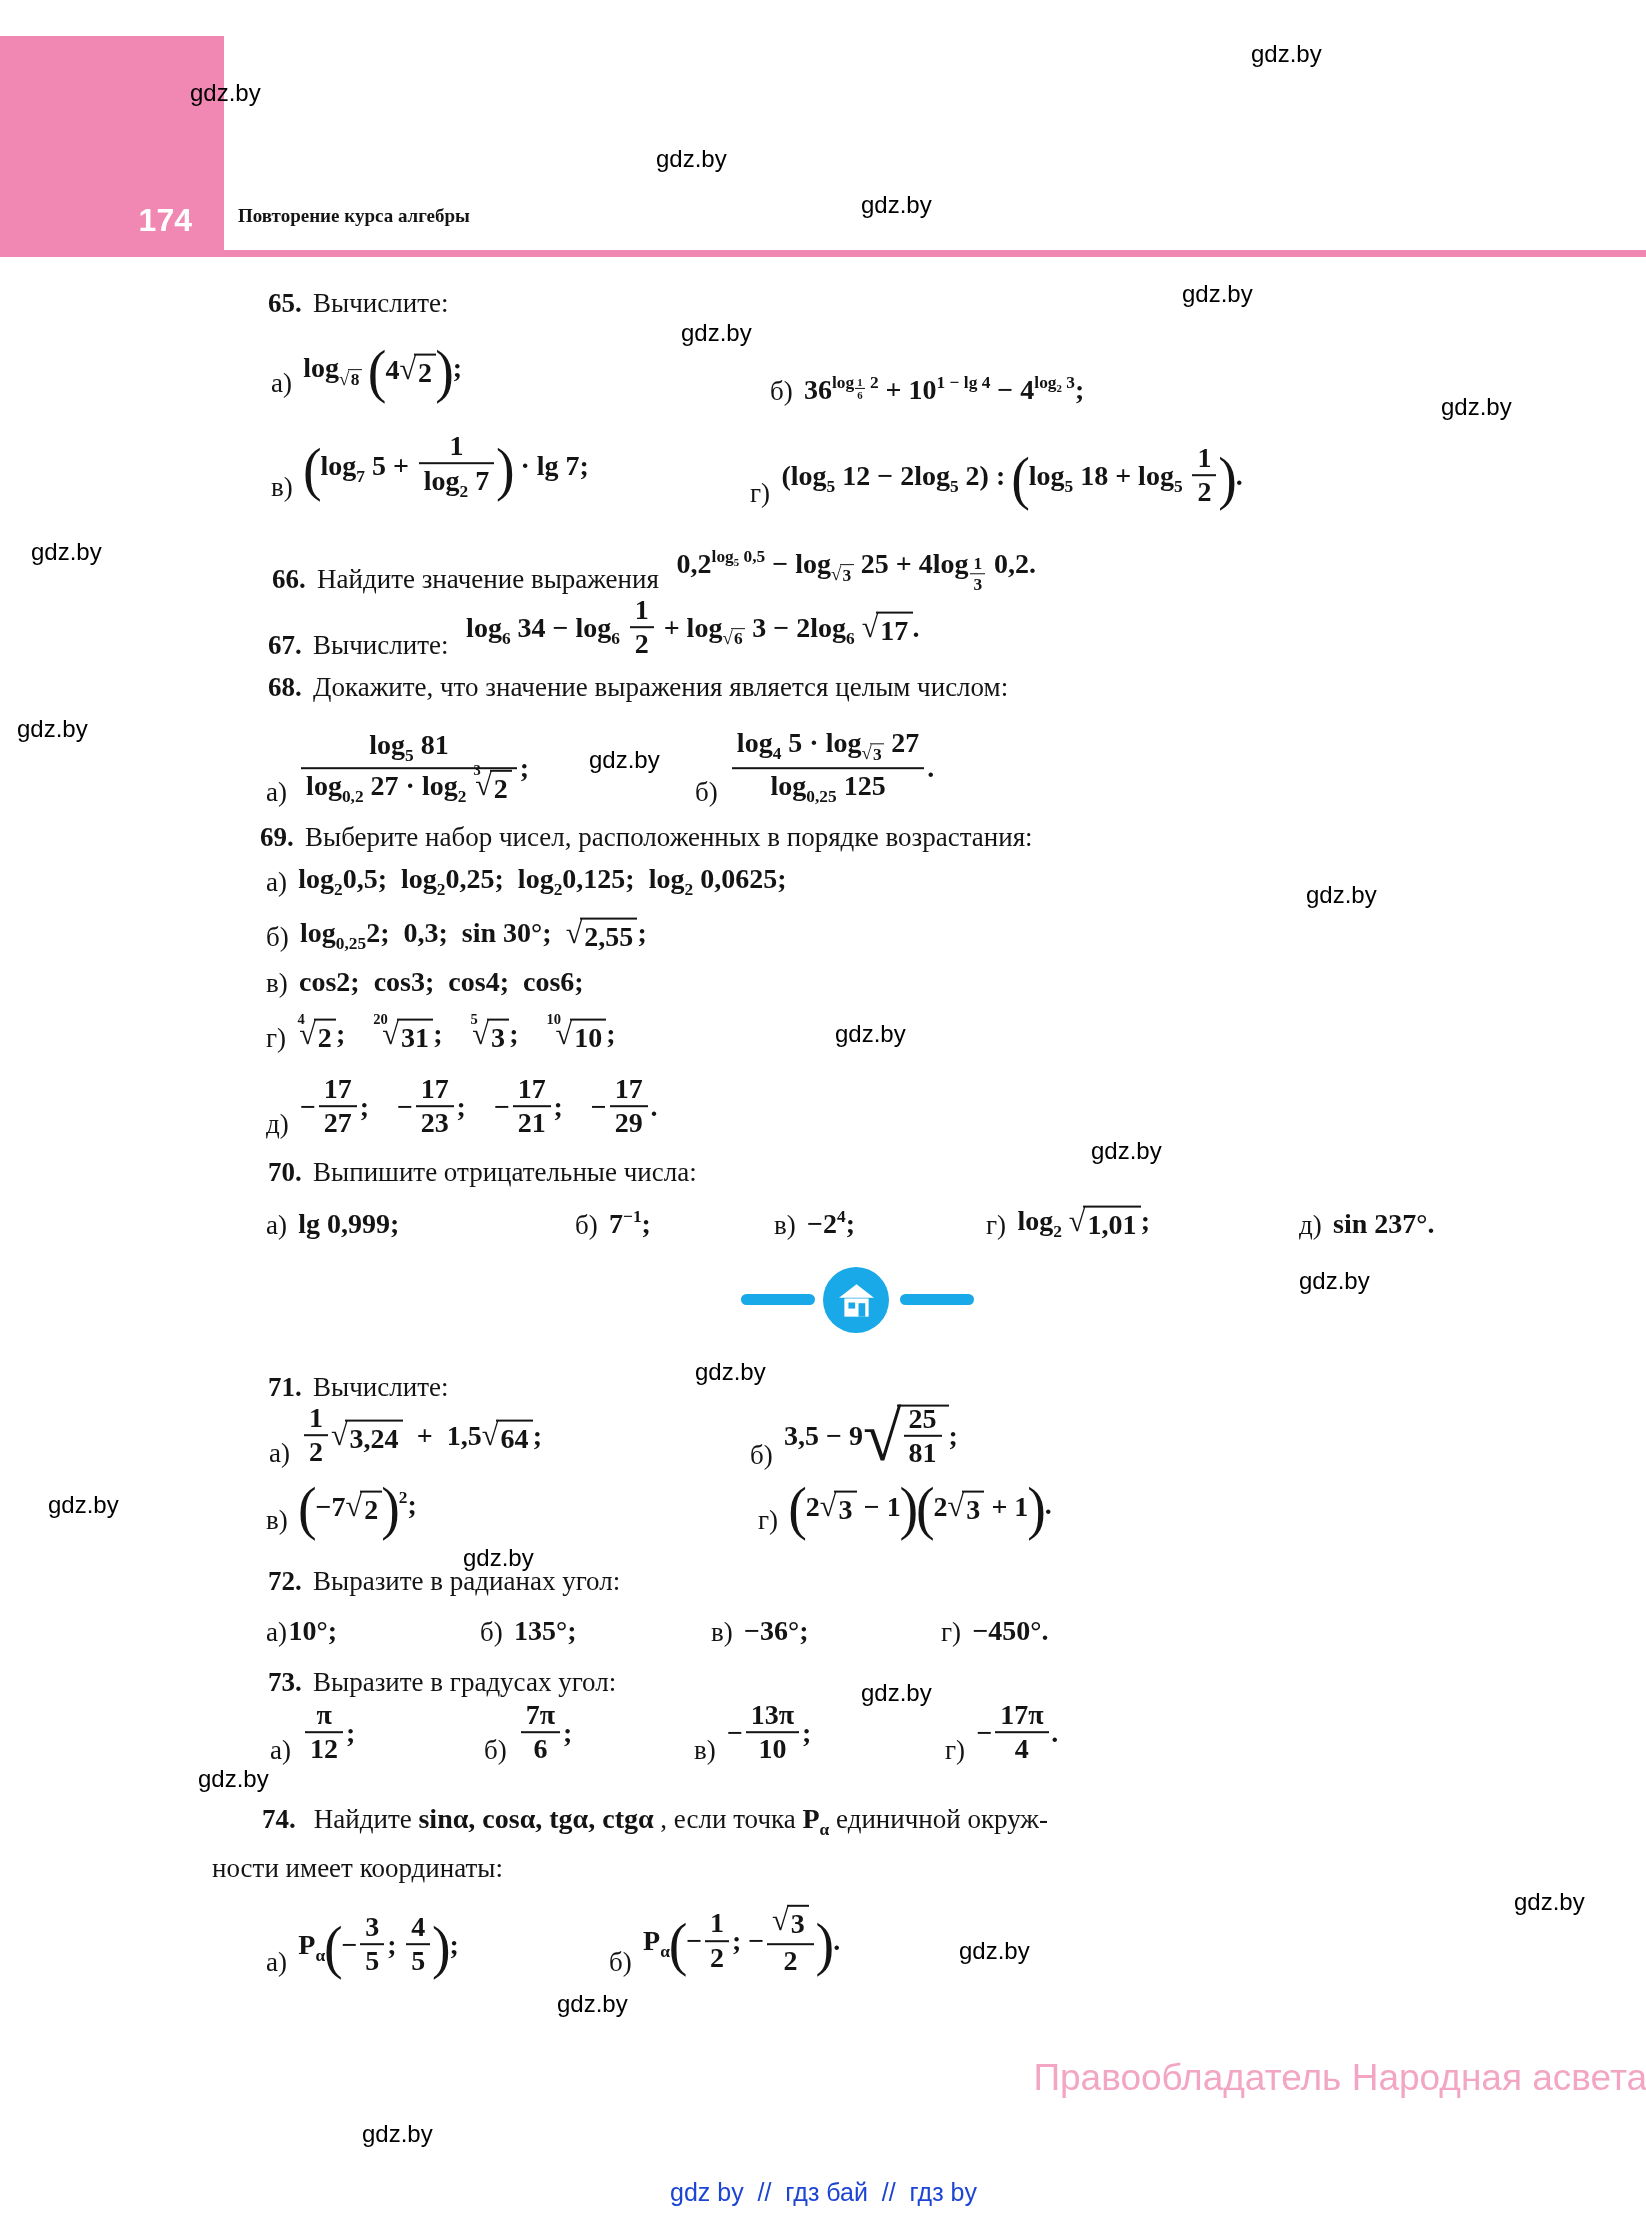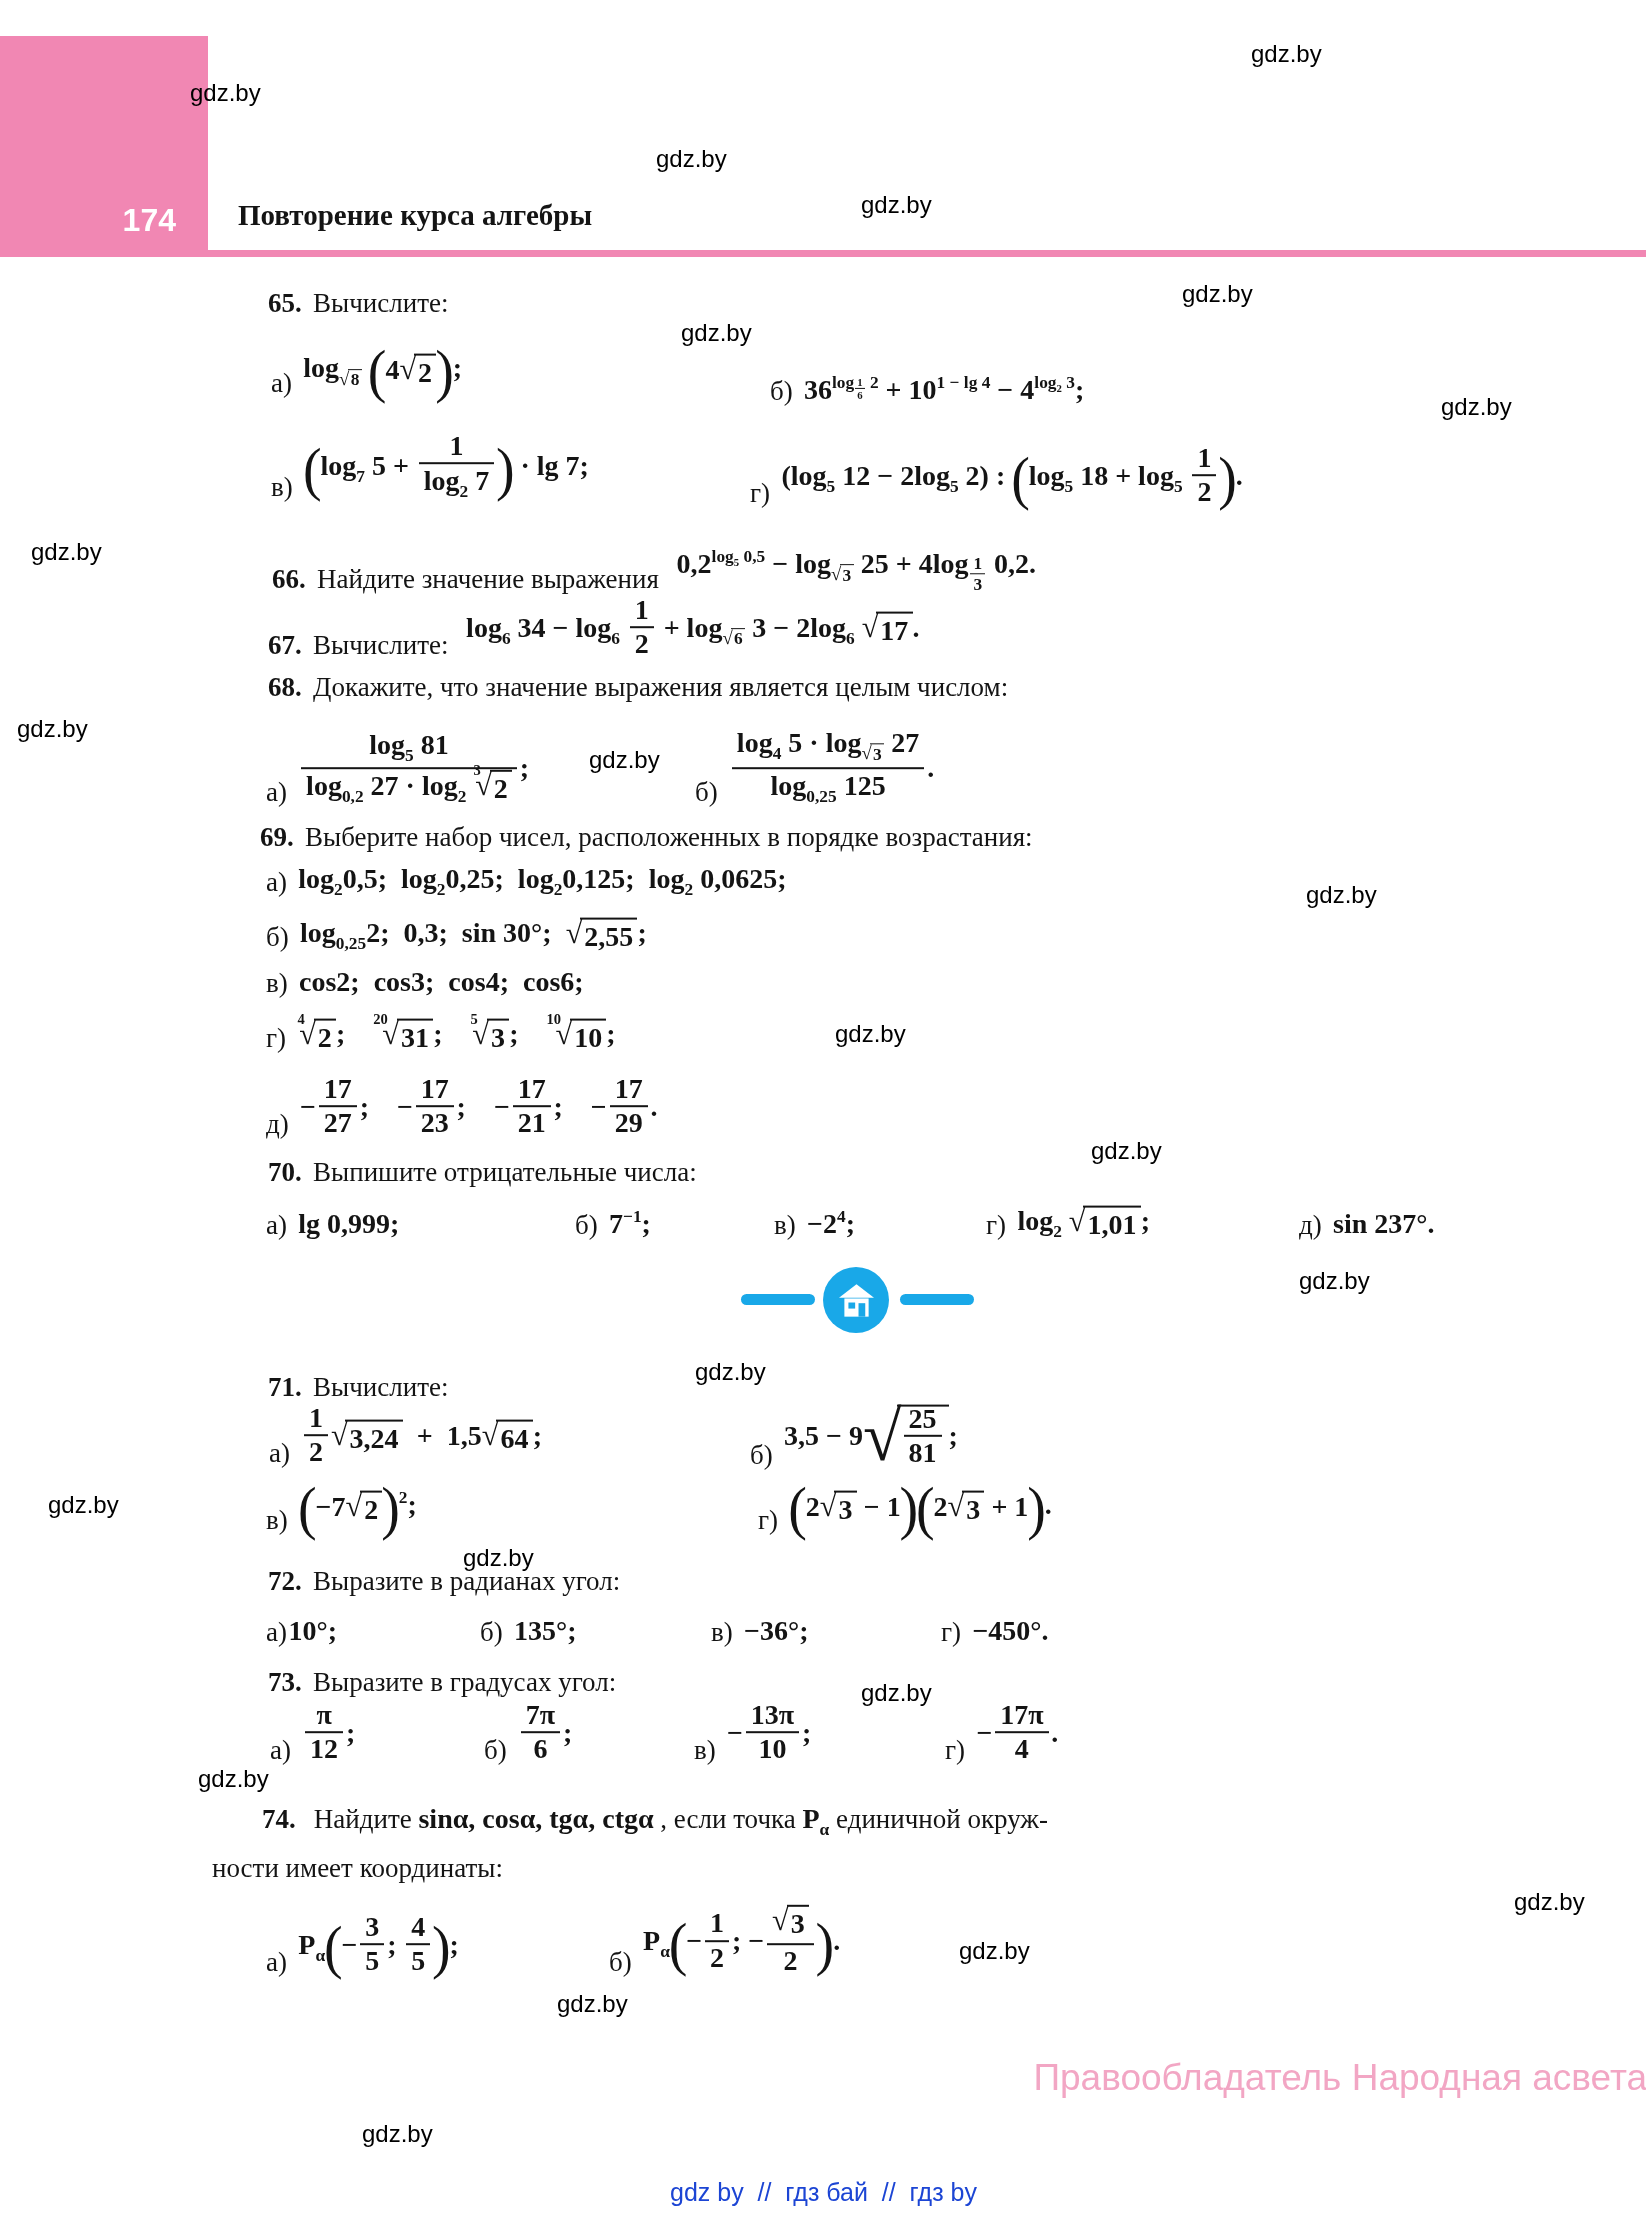--- a/index.html
+++ b/index.html
@@ -1,25 +1,25 @@
 <!DOCTYPE html>
 <html style="--pink: #F187B3; --footer-pink: #F2A6C4; --green: #06DC14; --divider-blue: #19A8E8; --link-blue: #1C45D4;font-size:13px"><head>
 <meta charset="utf-8">
 <style>
   html,body{margin:0;padding:0;background:#e8e8e8;}
   .page{position:relative;width:1647px;height:2216px;background:#ffffff;overflow:hidden;
         font-family:"Liberation Serif", serif;color:#141414;}
   
   .banner{position:absolute;left:0;top:4.8px;width:100%;text-align:center;
           font-family:"Liberation Sans", sans-serif;font-size:25px;color:var(--green);}
-  .pagenum-box{position:absolute;left:0;top:36px;width:208px;height:214px;background:var(--pink);text-decoration:underline;}
+  .pagenum-box{position:absolute;left:0;top:36px;width:224px;height:214px;background:var(--pink);text-decoration:underline;}
   .pagenum{position:absolute;right:32px;bottom:11.3px;font-family:"Liberation Sans", sans-serif;
            font-weight:bold;font-size:32px;color:#ffffff;}
   .chapter{position:absolute;left:238px;top:193px;height:45px;display:flex;align-items:center;
-           font-size:29px;font-weight:bold;}
+           font-size:19px;font-weight:bold;}
   .rule{position:absolute;left:0;top:250px;width:100%;height:7.3px;background:var(--pink);}
   
   .wm{position:absolute;font-family:"Liberation Sans", sans-serif;font-size:24px;color:#000;
       white-space:nowrap;line-height:1;}
   
   .pr{position:absolute;display:flex;align-items:flex-end;white-space:nowrap;font-size:27px;}
   .nm{font-weight:bold;margin-right:11.3px;}
   .tt{margin-right:17.7px;}
   .lb{margin-right:11.3px;}
   .m{font-weight:bold;font-size:28px;white-space:pre;line-height:1.2;}

